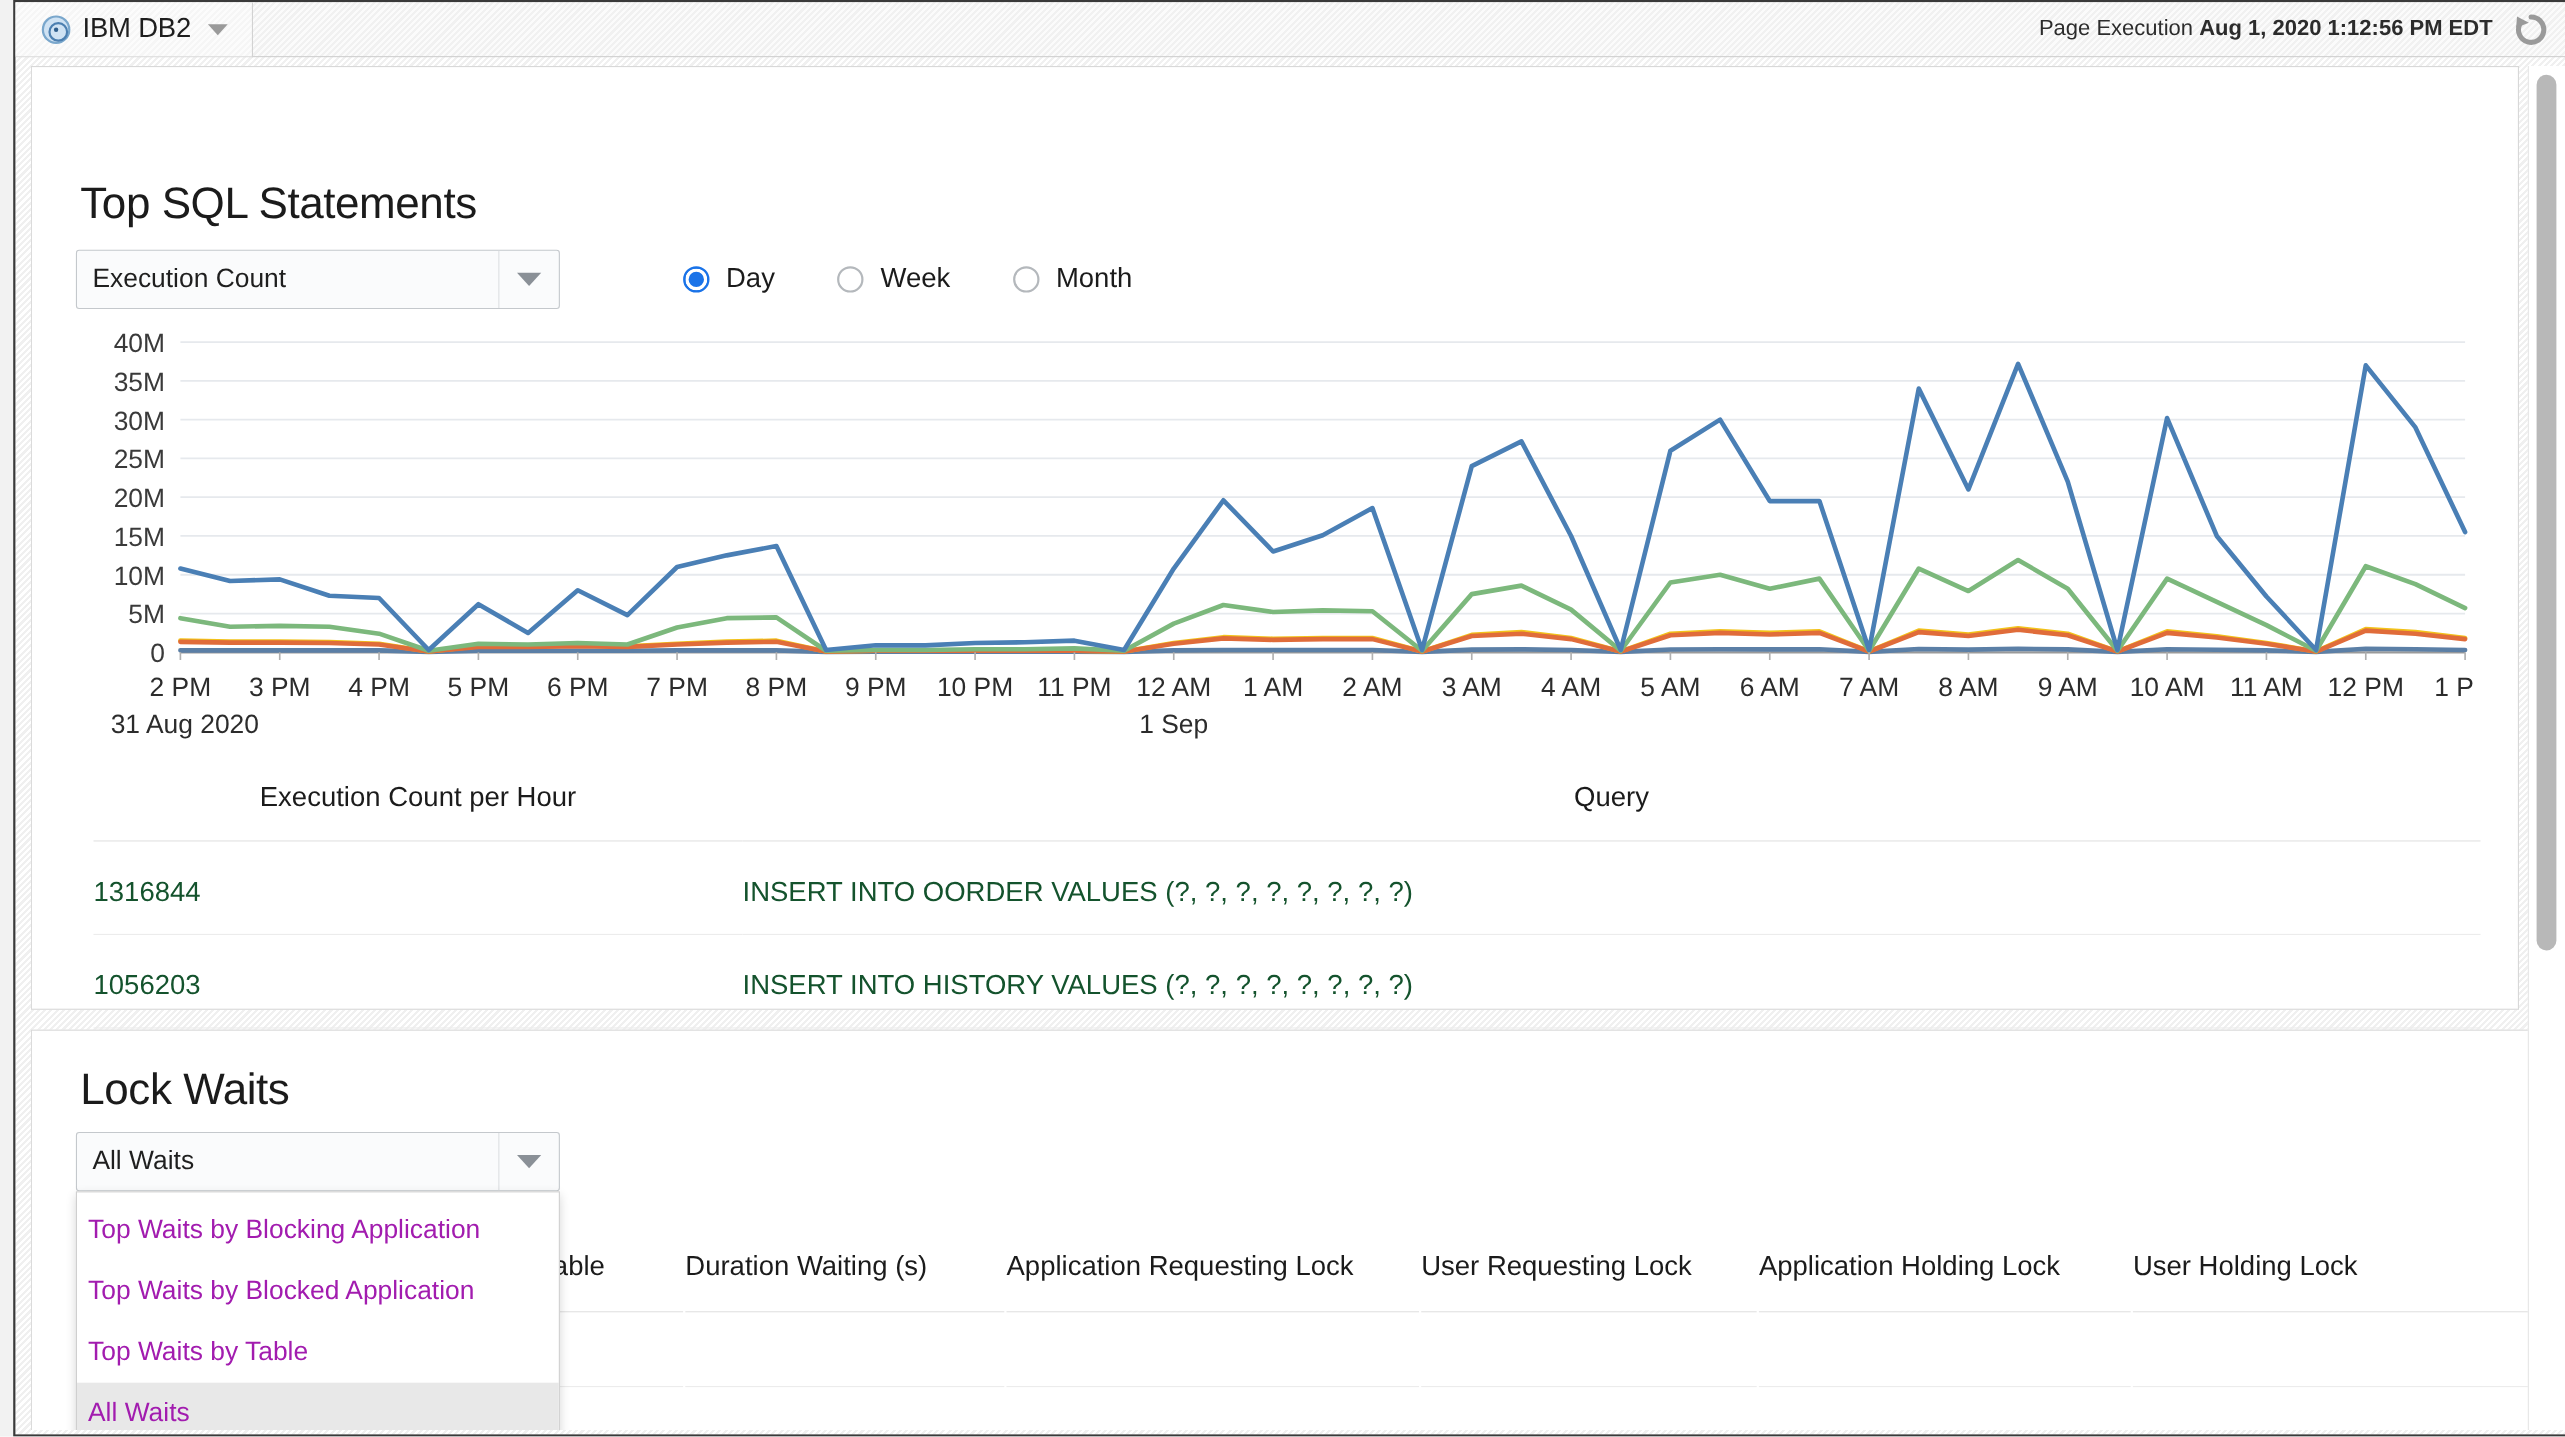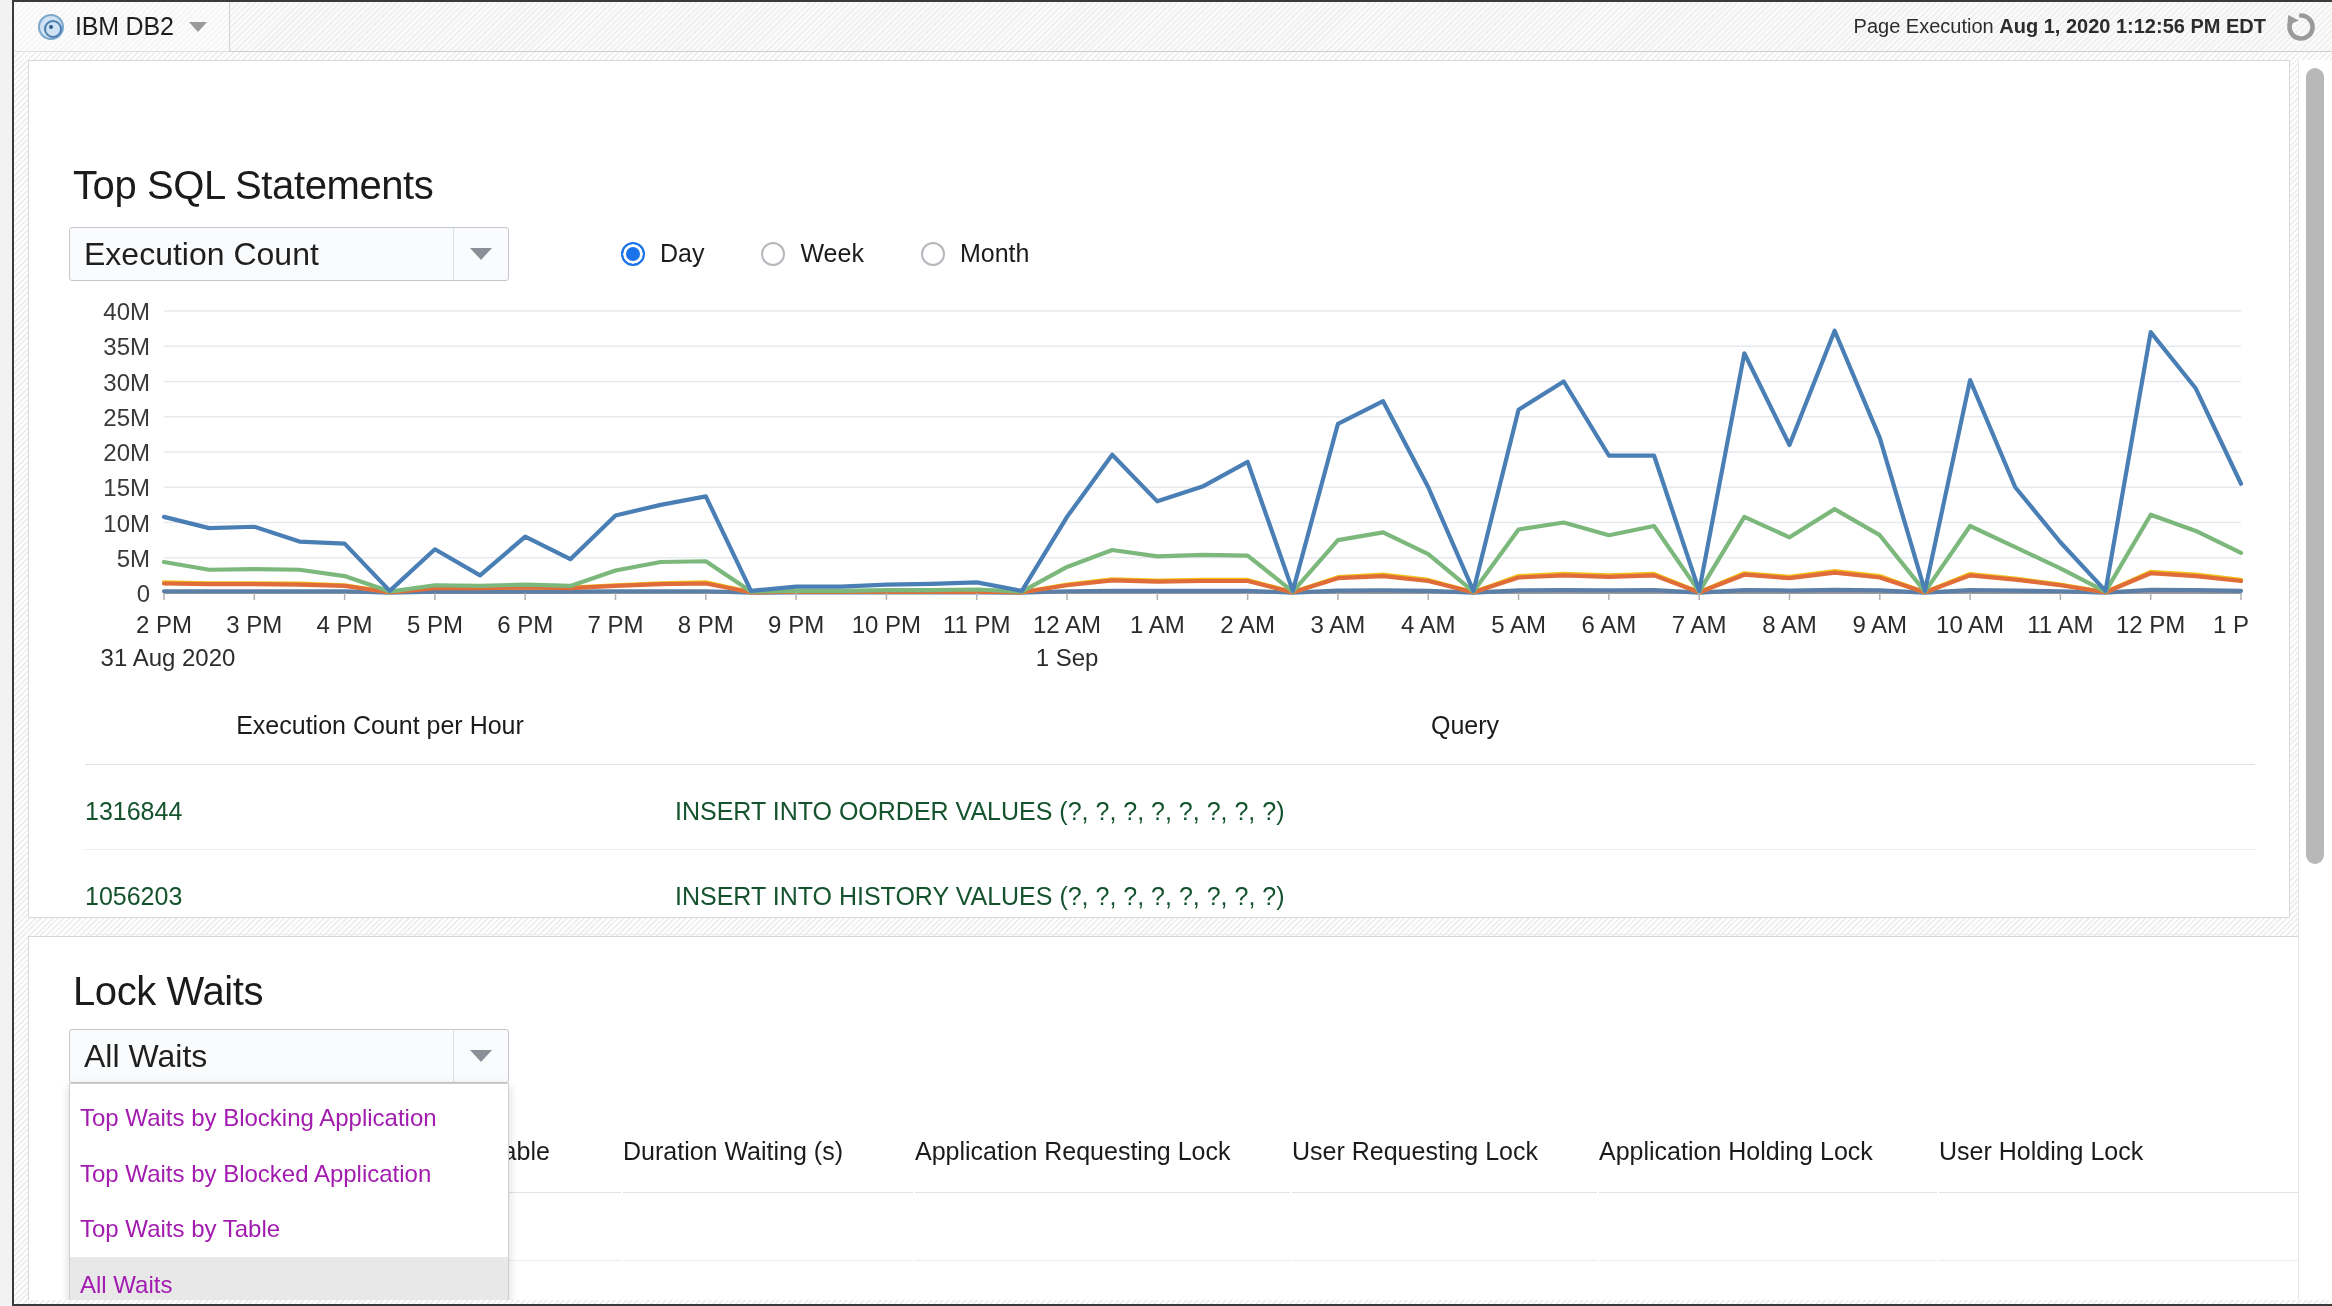--- a/index.html
+++ b/index.html
@@ -138,21 +138,21 @@
     width: 440px; height: 54px;
     background: #fafbfc;
     border: 1px solid #c4c8cc;
     border-radius: 3px;
     display: flex;
     align-items: center;
   }
   .select .value {
     flex: 1;
     padding-left: 14px;
-    font-size: 32px;
+    font-size: 24px;
     color: #1f1f1f;
     white-space: nowrap;
     overflow: hidden;
   }
   .select .divider {
     width: 1px; height: 52px;
     background: #dde0e3;
   }
   .select .arrow {
     width: 54px;

